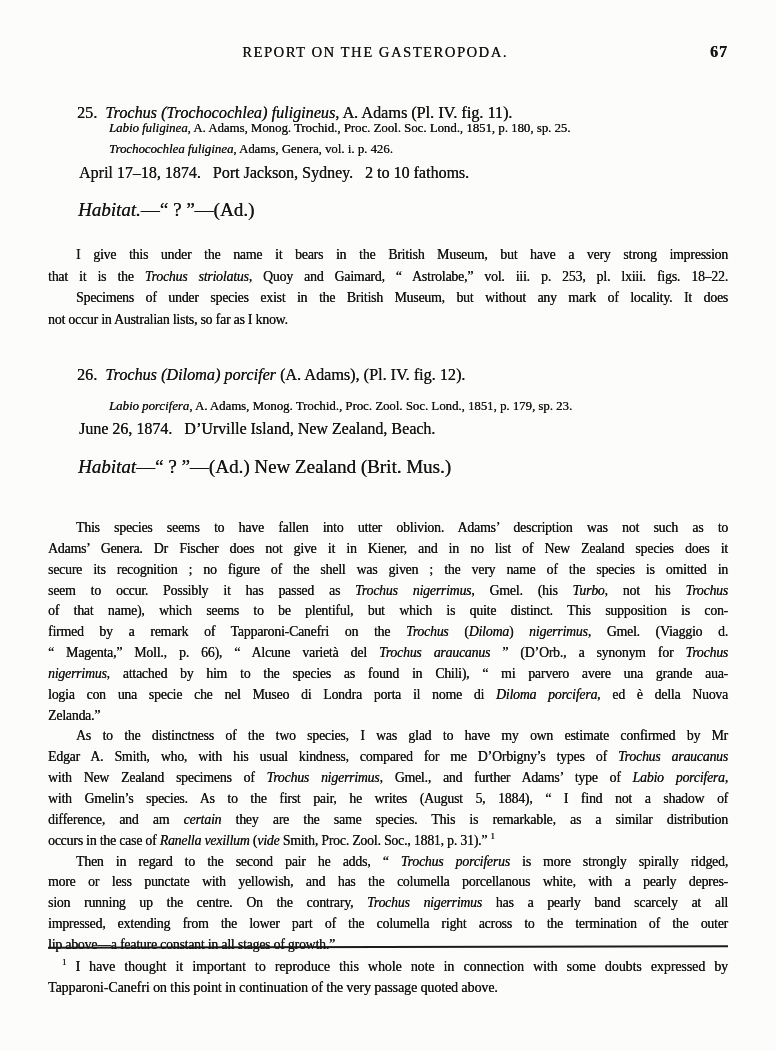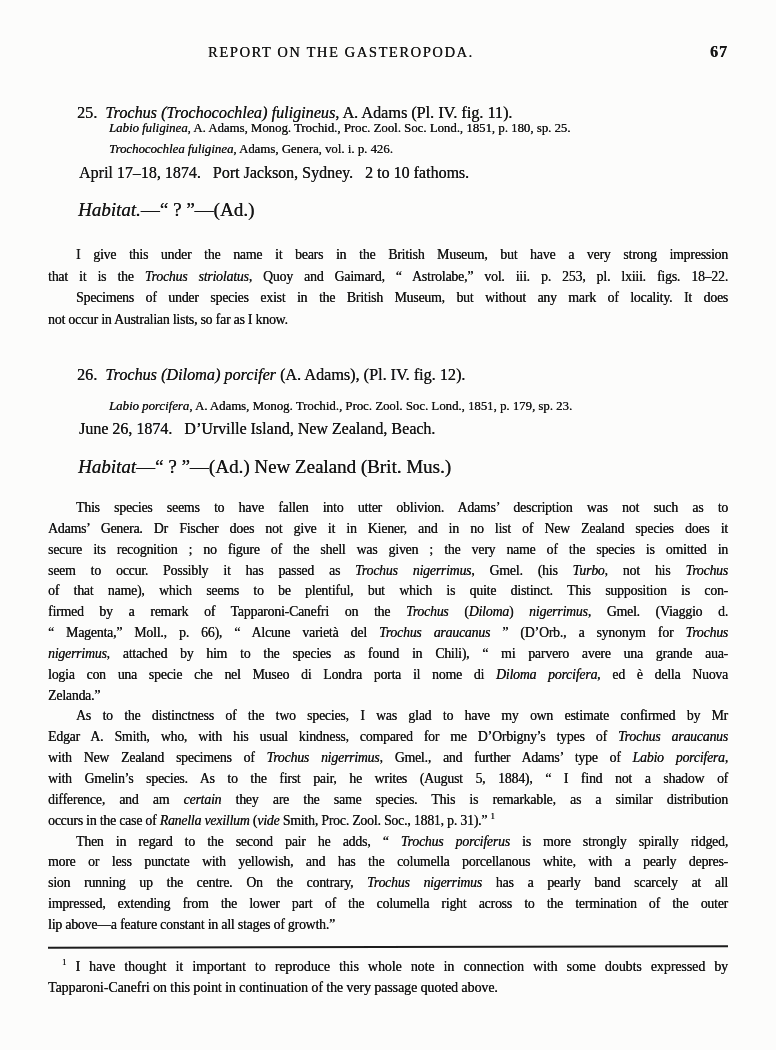--- a/index.html
+++ b/index.html
@@ -17,21 +17,21 @@
 
   .line { white-space: pre-wrap; }
   .line.j { text-align: justify; text-align-last: justify; white-space: normal; }
   .line.ind { padding-left: 28px; }
   .it { font-style: italic; }
   sup { font-size: 0.62em; line-height: 0; }
 
   
   .hdr { top: 44px; height: 22px; }
   .hdr-title {
-    position: absolute; left: 160px; width: 300px; text-align: left;
+    position: absolute; left: 160px; width: 300px; text-align: right;
     font-size: 14.5px; letter-spacing: 1.6px;
   }
   .hdr-page {
     position: absolute; right: 0; top: -1px;
     font-size: 16px; font-weight: bold; letter-spacing: 1px;
   }
 
   
   .heading { font-size: 16.2px; padding-left: 29px; }
   .h25 { top: 104px; }
@@ -50,21 +50,21 @@
 
   
   .habitat { font-size: 19px; padding-left: 30px; }
   .hab25 { top: 199px; }
   .hab26 { top: 456px; }
 
   
   .body-text { font-size: 13.8px; letter-spacing: -0.2px; }
   .b25 { top: 244px; }
   .b25 .line { line-height: 21.7px; }
-  .b26 { top: 498px; }
+  .b26 { top: 518px; }
   .b26 .line { line-height: 20.85px; }
 
   
   .rule {
     top: 946px; height: 2.2px; background: #1c1c1c;
     transform: rotate(-0.12deg);
   }
   .footnote { top: 956px; font-size: 14px; letter-spacing: -0.1px; }
   .footnote .line { line-height: 21px; }
   .footnote .ind { padding-left: 14px; }

